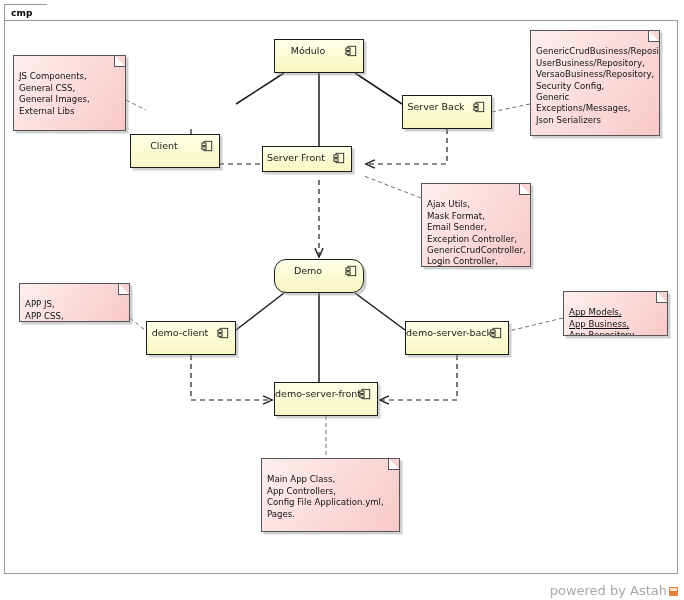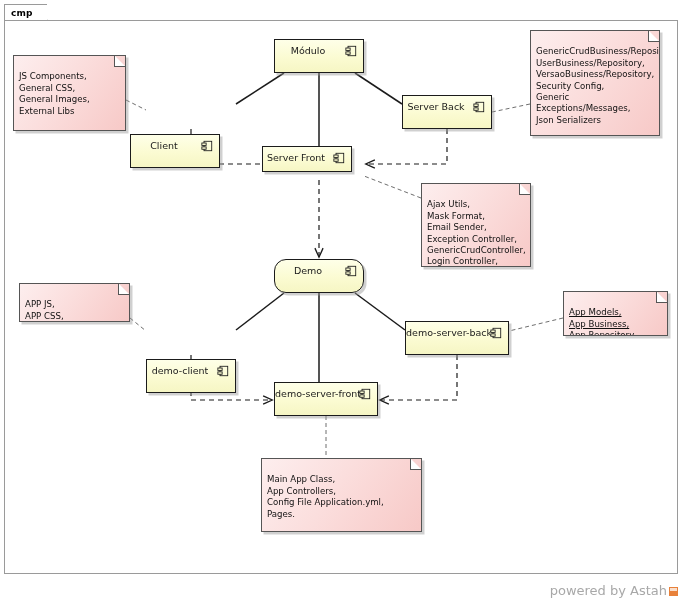--- a/index.html
+++ b/index.html
@@ -260,21 +260,21 @@
 
   <div class="component" style="left:274px; top:259px; width:90px; height:34px;border-radius:12px;">
     <span class="cname">Demo</span>
     <svg class="comp-icon" viewBox="0 0 14 14">
       <rect x="3.5" y="1.5" width="9" height="11" fill="none" stroke="#1b1b1b" stroke-width="1"></rect>
       <rect x="1" y="3.5" width="5" height="2.8" fill="#fbfbd2" stroke="#1b1b1b" stroke-width="1"></rect>
       <rect x="1" y="8" width="5" height="2.8" fill="#fbfbd2" stroke="#1b1b1b" stroke-width="1"></rect>
     </svg>
   </div>
 
-  <div class="component" style="left:146px; top:321px; width:90px; height:34px;margin-top:38px;">
+  <div class="component" style="left:146px; top:321px; width:90px; height:34px;">
     <span class="cname">demo-client</span>
     <svg class="comp-icon" viewBox="0 0 14 14">
       <rect x="3.5" y="1.5" width="9" height="11" fill="none" stroke="#1b1b1b" stroke-width="1"></rect>
       <rect x="1" y="3.5" width="5" height="2.8" fill="#fbfbd2" stroke="#1b1b1b" stroke-width="1"></rect>
       <rect x="1" y="8" width="5" height="2.8" fill="#fbfbd2" stroke="#1b1b1b" stroke-width="1"></rect>
     </svg>
   </div>
 
   <div class="component" style="left:405px; top:321px; width:104px; height:34px;">
     <span class="cname">demo-server-back</span>
@@ -330,21 +330,21 @@
     <span class="fold"></span>
   </div>
 
   <div class="note" style="left:563px; top:291px; width:105px; height:45px;text-decoration:underline;">
     <span>App Models,
 App Business,
 App Repository</span>
     <span class="fold"></span>
   </div>
 
-  <div class="note" style="left:261px; top:458px; width:161px; height:74px;">
+  <div class="note" style="left:261px; top:458px; width:139px; height:74px;">
     <span>Main App Class,
 App Controllers,
 Config File Application.yml,
 Pages.</span>
     <span class="fold"></span>
   </div>
 
   <div id="watermark">
     <span>powered by Astah</span><span id="wm-badge"></span>
   </div>

